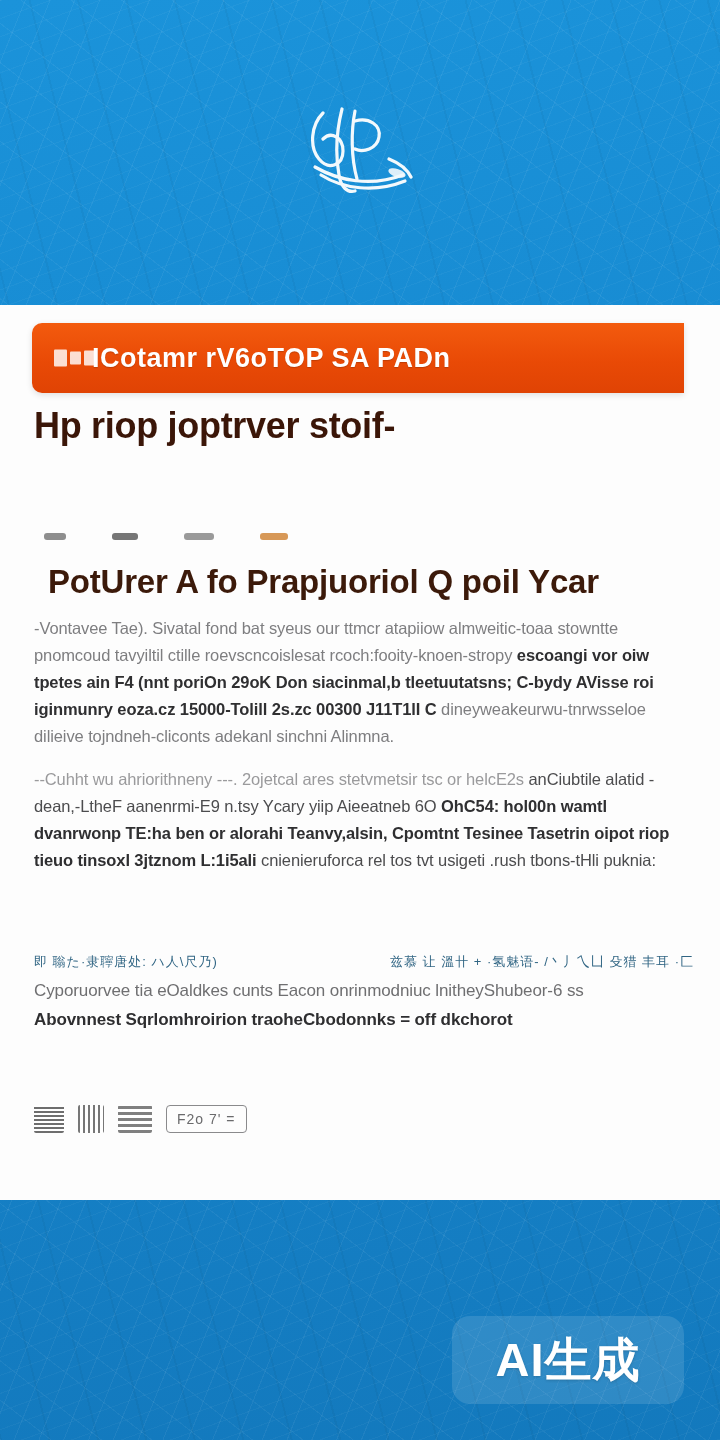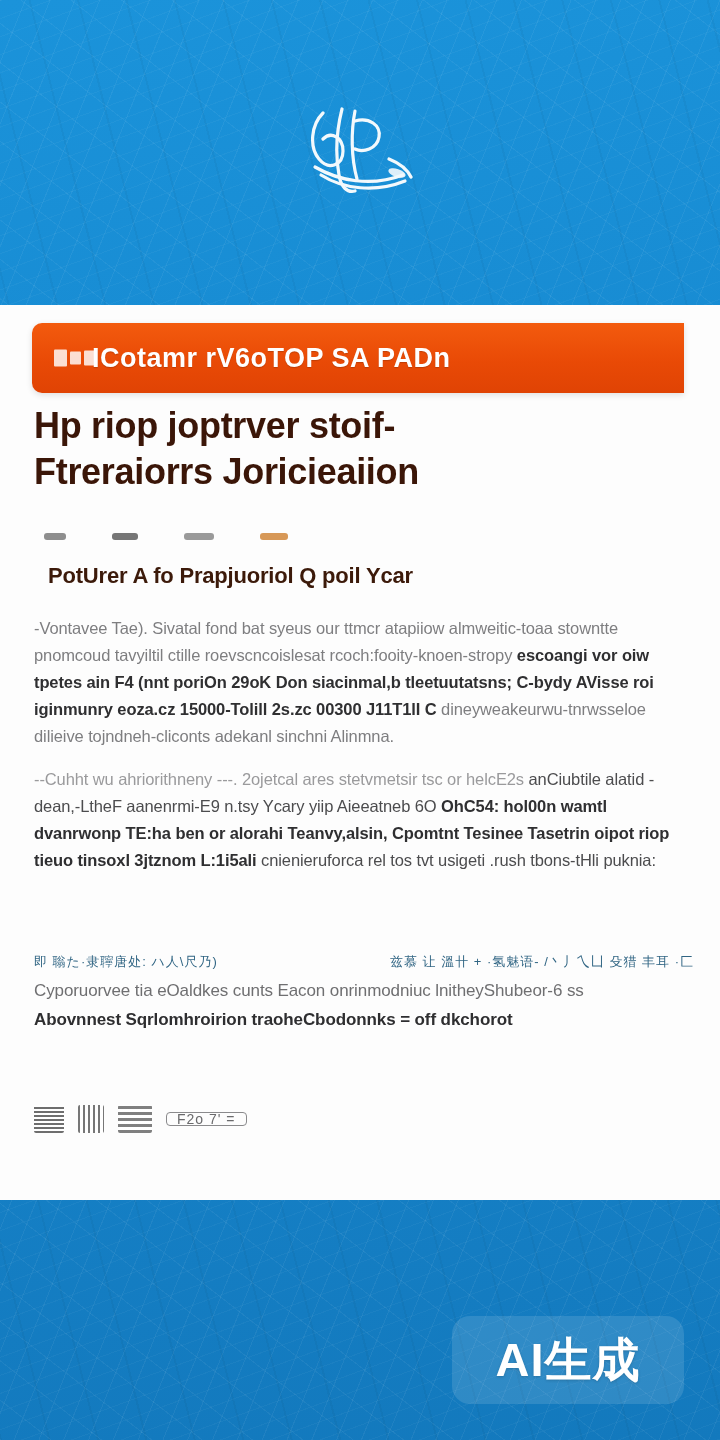--- a/index.html
+++ b/index.html
@@ -130,21 +130,21 @@
   .sm3 { width: 30px; background: #7a7a7a; }
   .sm4 { width: 28px; background: #c9761f; }
 
   
   .subhead {
     position: absolute;
     top: 258px;
     left: 48px;
     right: 30px;
     color: #3c1a0a;
-    font-size: 22px;
+    font-size: 33px;
     font-weight: 700;
     letter-spacing: -0.2px;
   }
 
   
   .body-wrap {
     position: absolute;
     top: 310px;
     left: 34px;
     right: 34px;
@@ -201,21 +201,21 @@
   }
   .chip-glyph {
     width: 30px; height: 28px;
     background: repeating-linear-gradient(0deg,#4a4a4a 0 2px,#ffffff 2px 4px);
     opacity: 0.8;
     border-radius: 2px;
   }
   .chip-glyph.g2 { width: 26px; background: repeating-linear-gradient(90deg,#555 0 2px,#fff 2px 5px); }
   .chip-glyph.g3 { width: 34px; background: repeating-linear-gradient(0deg,#606060 0 3px,#fff 3px 6px); }
   .chip-box {
-    height: 14px;
+    height: 28px;
     padding: 0 10px;
     border: 1.5px solid #8a8a8c;
     border-radius: 4px;
     display: flex;
     align-items: center;
     color: #6a6a6c;
     font-size: 14px;
     letter-spacing: 1px;
   }
 
@@ -268,21 +268,20 @@
     <div class="bar-glyphs">
       <i></i>
         <i></i>
         <i></i>
     </div>
     <div class="bar-text">ICotamr rV6oTOP SA  PADn</div>
   </div>
 
   <div class="headline">
     <span class="l1">Hp riop joptrver stoif-</span>
-    <span class="l2">Ftreraiorrs Joricieaiion</span>
   </div>
 
   <div class="smudge-row">
     <span class="sm1"></span>
     <span class="sm2"></span>
     <span class="sm3"></span>
     <span class="sm4"></span>
   </div>
 
   <div class="subhead">PotUrer A fo Prapjuoriol Q poil Ycar</div>

